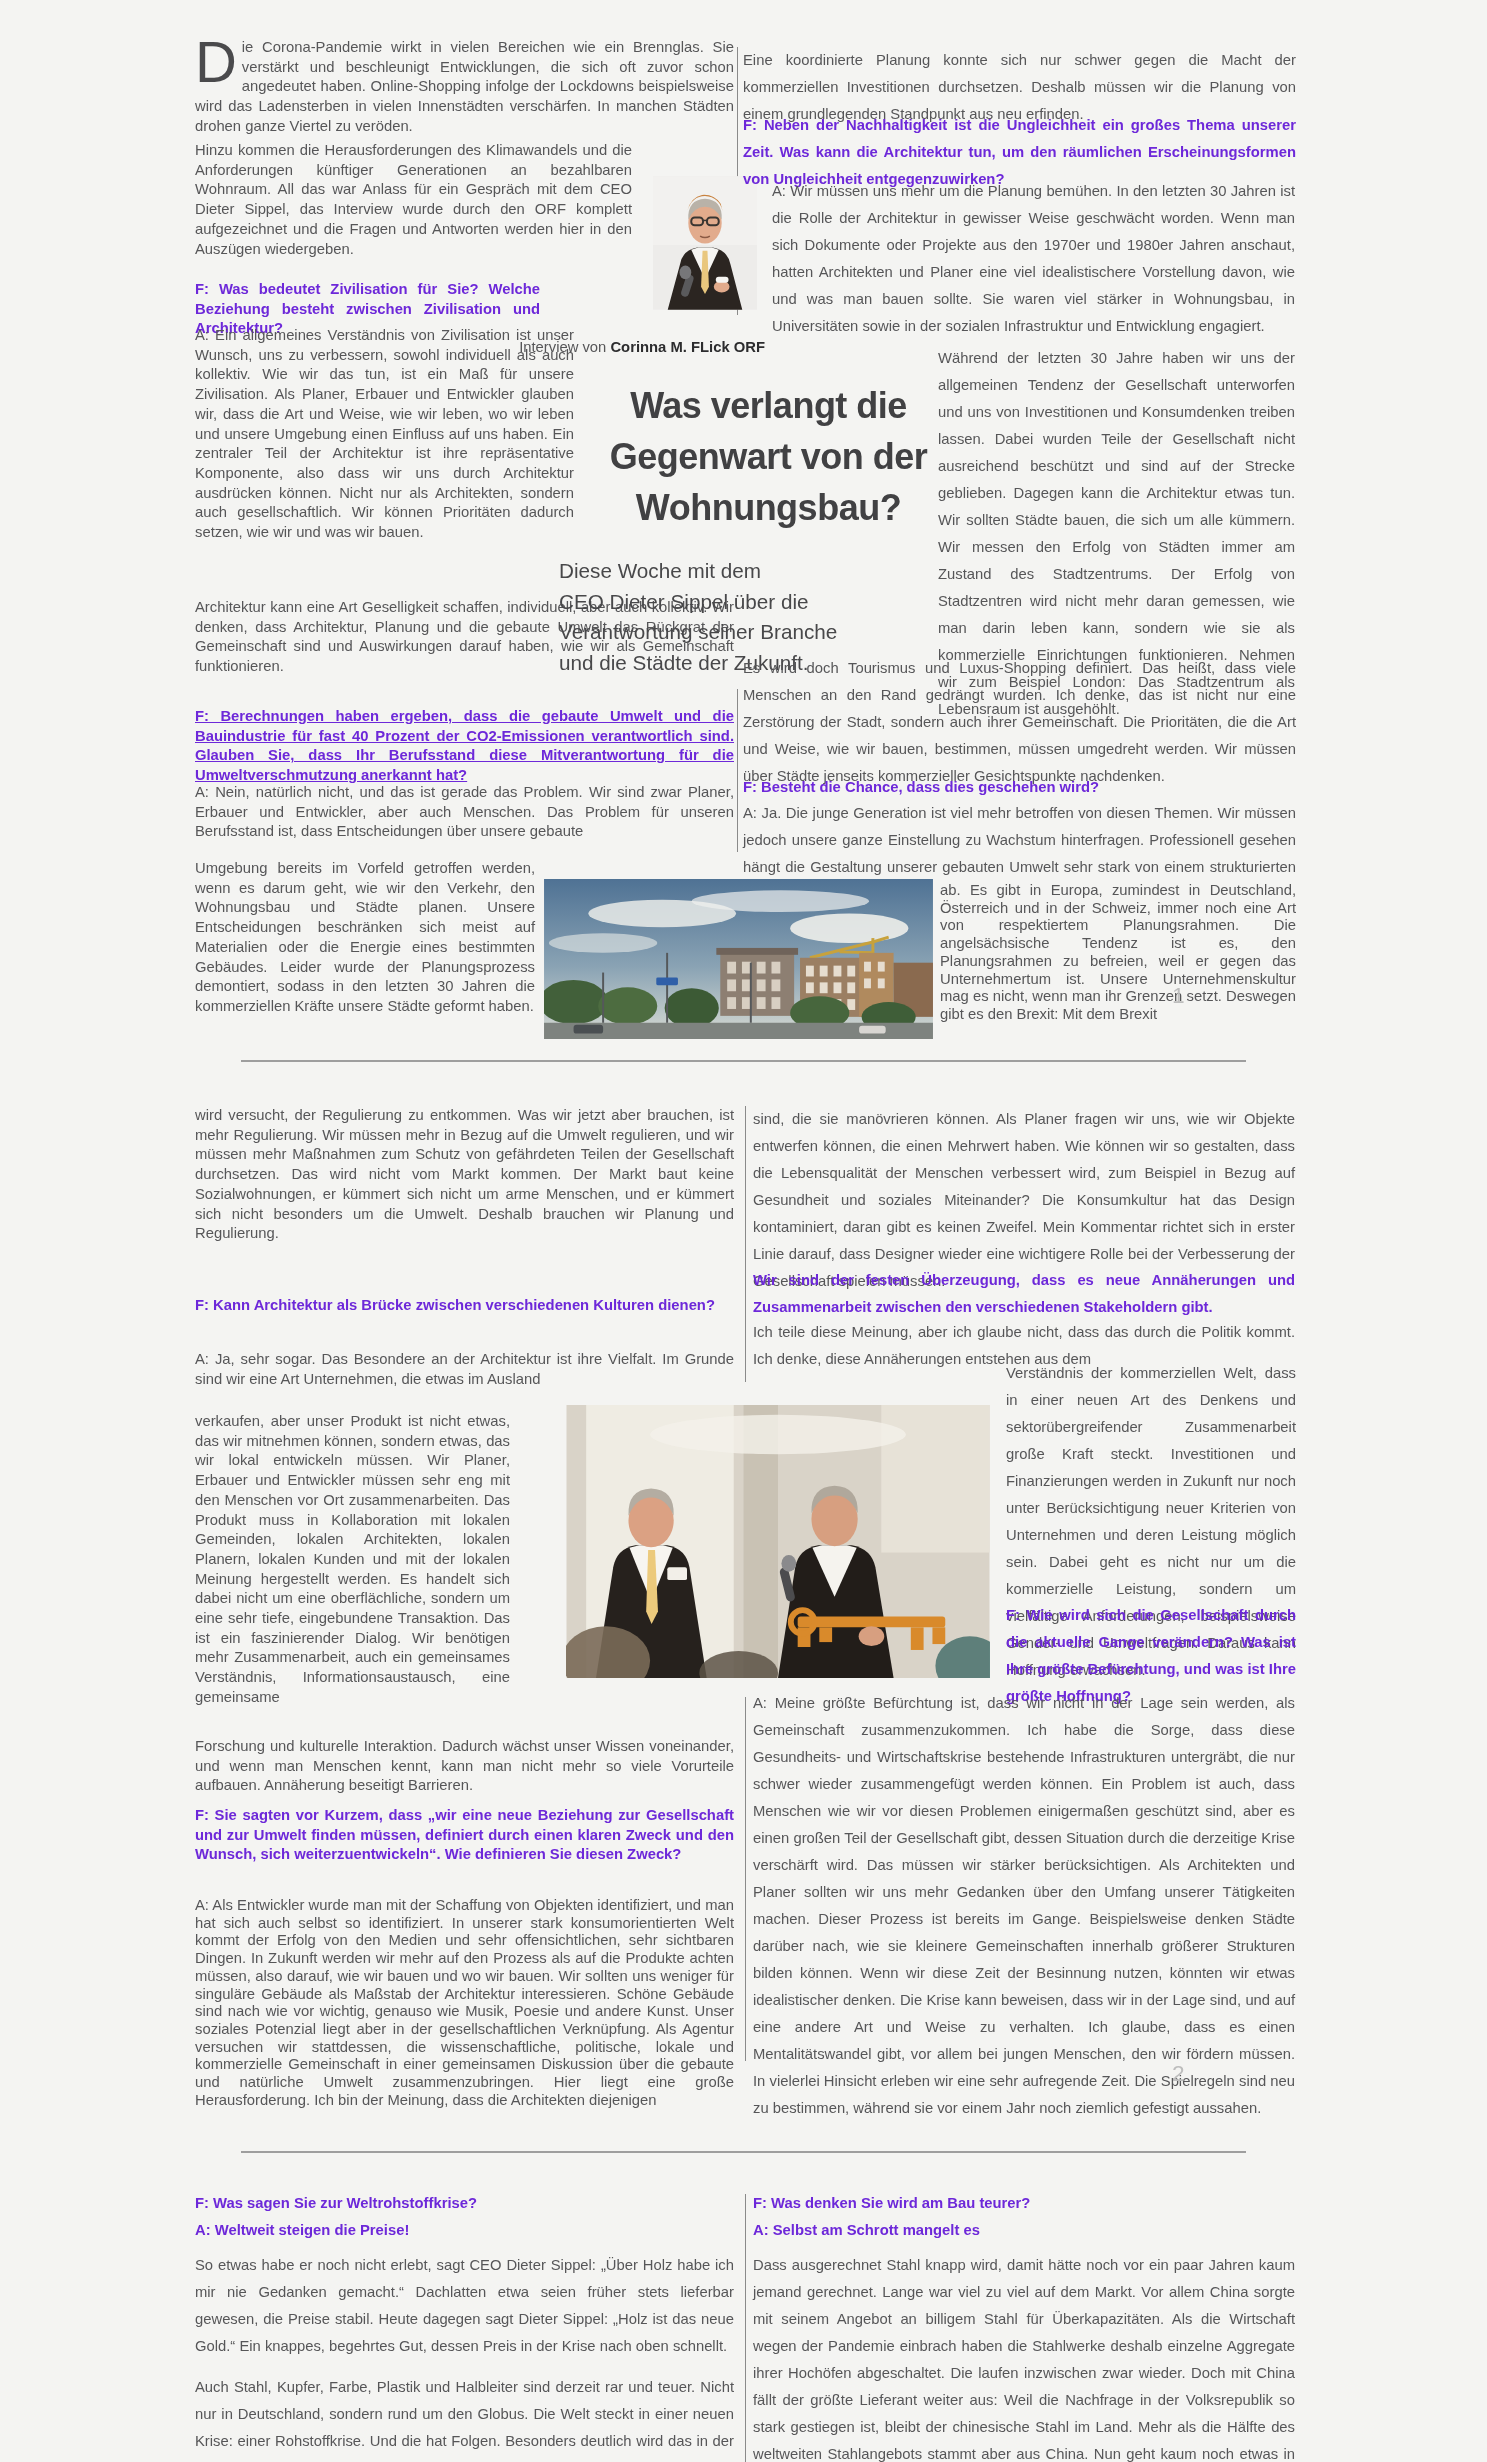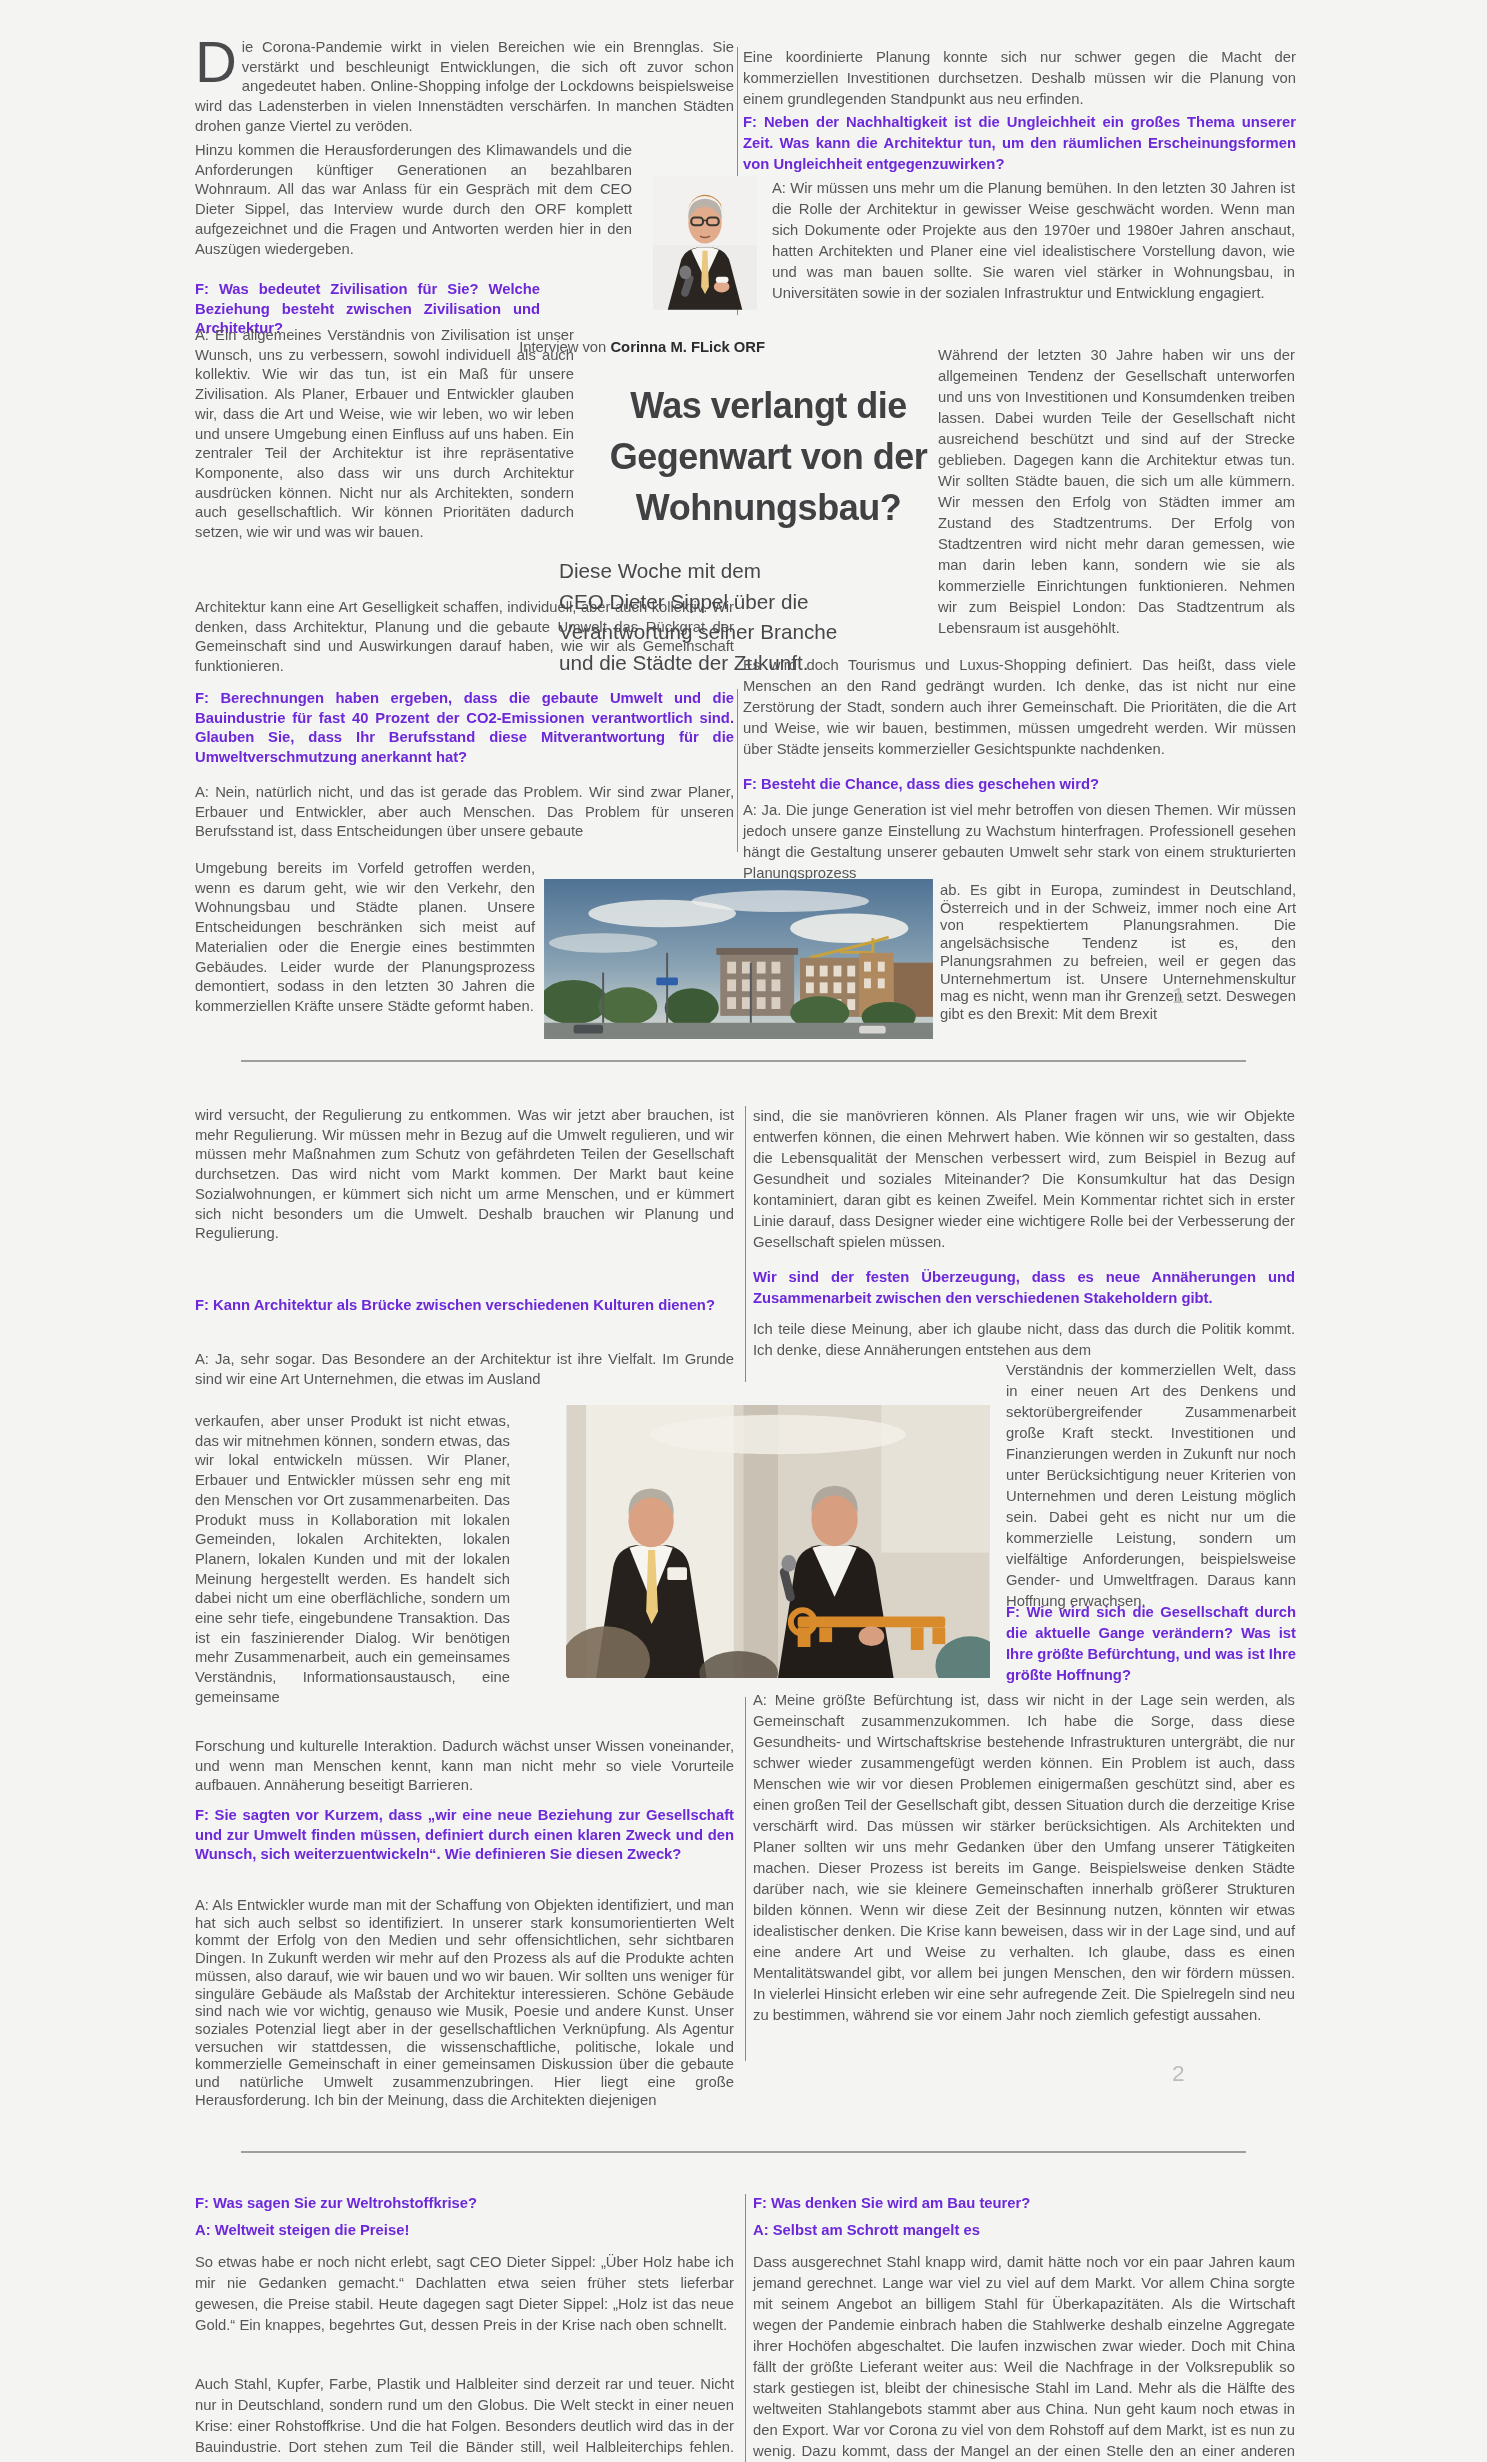--- a/index.html
+++ b/index.html
@@ -1,37 +1,37 @@
 <!DOCTYPE html>
 <html style="font-size:7.9px"><head>
 <meta charset="utf-8">
 <style>
   html,body{margin:0;padding:0;background:#e9e9e7;}
   .canvas{position:relative;width:1487px;height:3127px;background:#f4f4f2;
           font-family:"Liberation Sans",sans-serif;color:#565658;overflow:hidden;}
   .abs{position:absolute;}
   .body-text{font-size:14.8px;line-height:19.7px;text-align:justify;color:#565658;}
-  .lh38{line-height:21px;} .lh36{line-height:17.7px;}
+  .lh38{line-height:27px;} .lh36{line-height:17.7px;}
   .bold-q{font-weight:700;color:#6d28d9;}
   .dropcap{float:left;font-size:58px;line-height:43px;padding:2px 4.9px 0 0;color:#4a4a4c;font-weight:400;}
   .vrule{width:1px;background:#8a8a8a;}
   .sep{height:2px;background:#9e9e9e;}
   .pagenum{font-size:22.7px;color:#bdbdbd;}
   .byline{font-size:14.8px;text-align:right;color:#565658;}
   .byline b{color:#2c2c2e;}
   .headline{font-size:36px;line-height:51px;font-weight:700;color:#414143;text-align:center;letter-spacing:-0.5px;}
   .subhead{font-size:20.7px;line-height:30.5px;color:#48484a;text-align:left;}
   .photo-frame{overflow:hidden;}
   
   .p1-intro-wide{left:195px;top:38px;width:539px;}
   .p1-intro-narrow{left:195px;top:141px;width:437px;}
   .p1-q-ziv{left:195px;top:280px;width:345px;}
   .p1-a-ziv{left:195px;top:326px;width:379px;}
   .p1-gesellig{left:195px;top:598px;width:539px;}
-  .p1-q-berech{left:195px;top:689px;width:539px;}
+  .p1-q-berech{left:195px;top:707px;width:539px;text-decoration:underline;}
   .p1-a-nein-wide{left:195px;top:783px;width:539px;}
   .p1-a-nein-narrow{left:195px;top:859px;width:340px;}
   .p1-rule-a{left:737px;top:47px;height:268px;}
   .p1-rule-b{left:737px;top:689px;height:163px;}
   .p1-ceo{left:653px;top:176px;width:104px;height:134px;}
   .p1-byline{left:470px;top:339px;width:295px;}
   .p1-headline{left:559px;top:380px;width:419px;}
   .p1-subhead{left:559px;top:556px;width:419px;}
   .p1-rc1{left:743px;top:47px;width:553px;}
   .p1-rc2{left:743px;top:112px;width:553px;}

